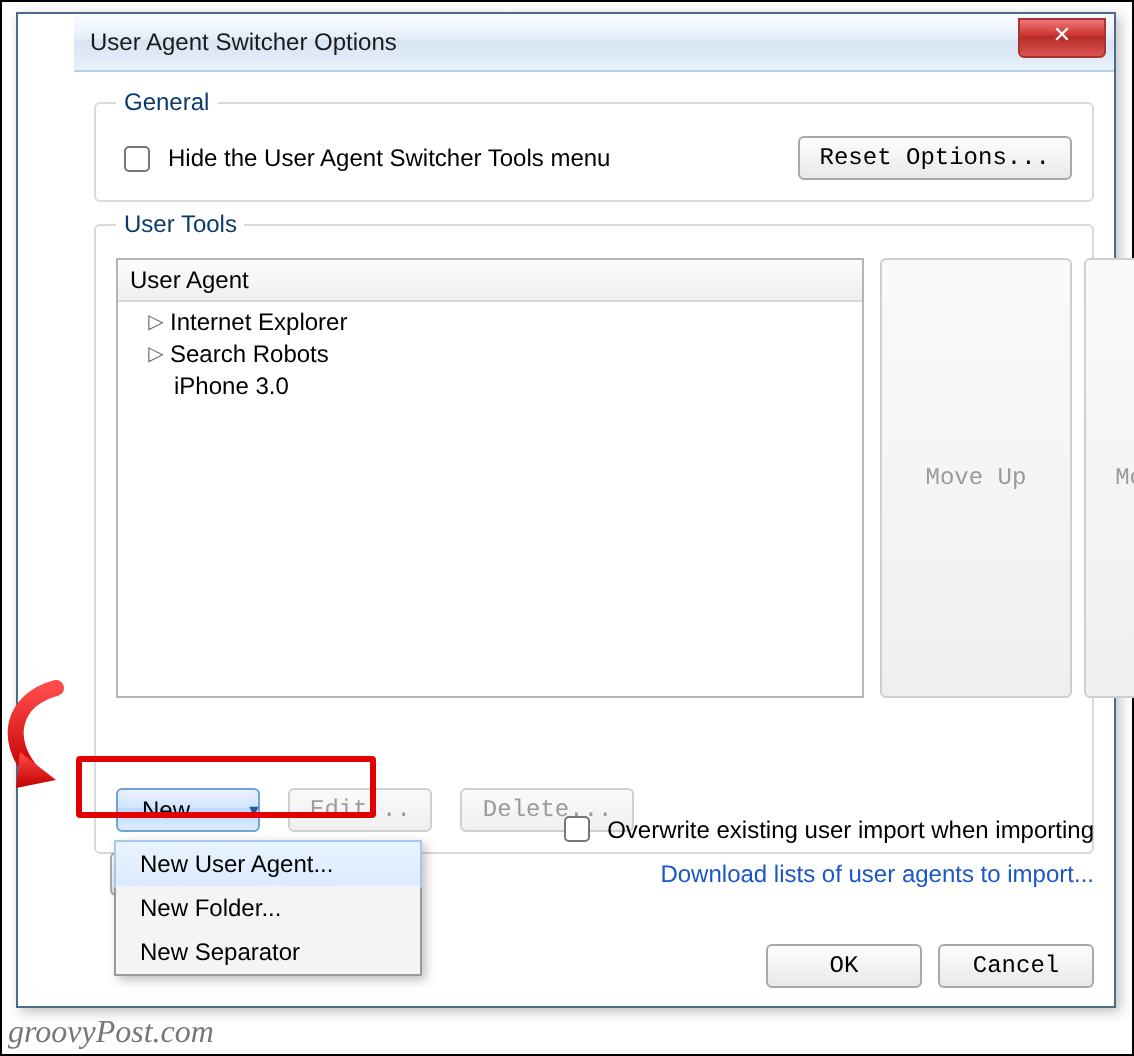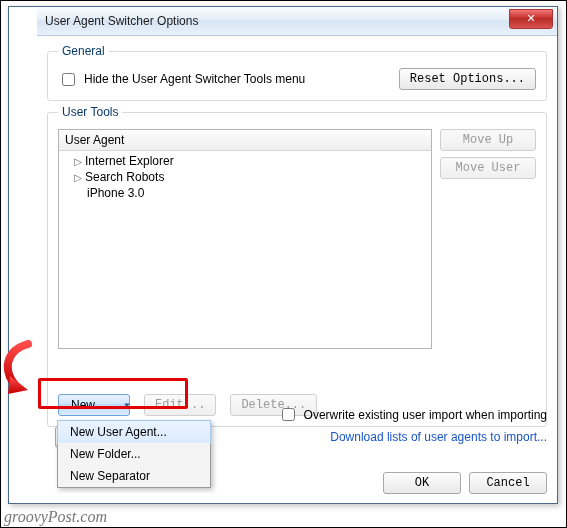--- a/index.html
+++ b/index.html
@@ -86,21 +86,21 @@
   }
   .list-header {
     background: linear-gradient(#fdfdfd,#eee);
     border-bottom: 1px solid #d6d6d6;
     padding: 3px 6px;
   }
   .tree { padding: 2px 0; }
   .tree-row { padding: 1px 4px 1px 14px; display: flex; align-items: center; gap: 2px; }
   .tree-row .tw { display:inline-block; width:10px; text-align:center; color:#666; font-size:10px; }
   .tree-row.leaf { padding-left: 28px; }
-  .side-buttons { display: flex; flex-direction: column; gap: 6px; width: 96px; }
+  .side-buttons { display: flex; gap: 6px; width: 96px; }
 
   .toolbar {
     position: absolute;
     left: 10px; bottom: 10px;
     display: flex; gap: 14px;
   }
   .new-btn {
     background: linear-gradient(#eaf3ff,#cfe4ff 45%,#bcd8fb 46%,#dcebff);
     border: 1px solid #6fa3d8;
     border-radius: 3px;

